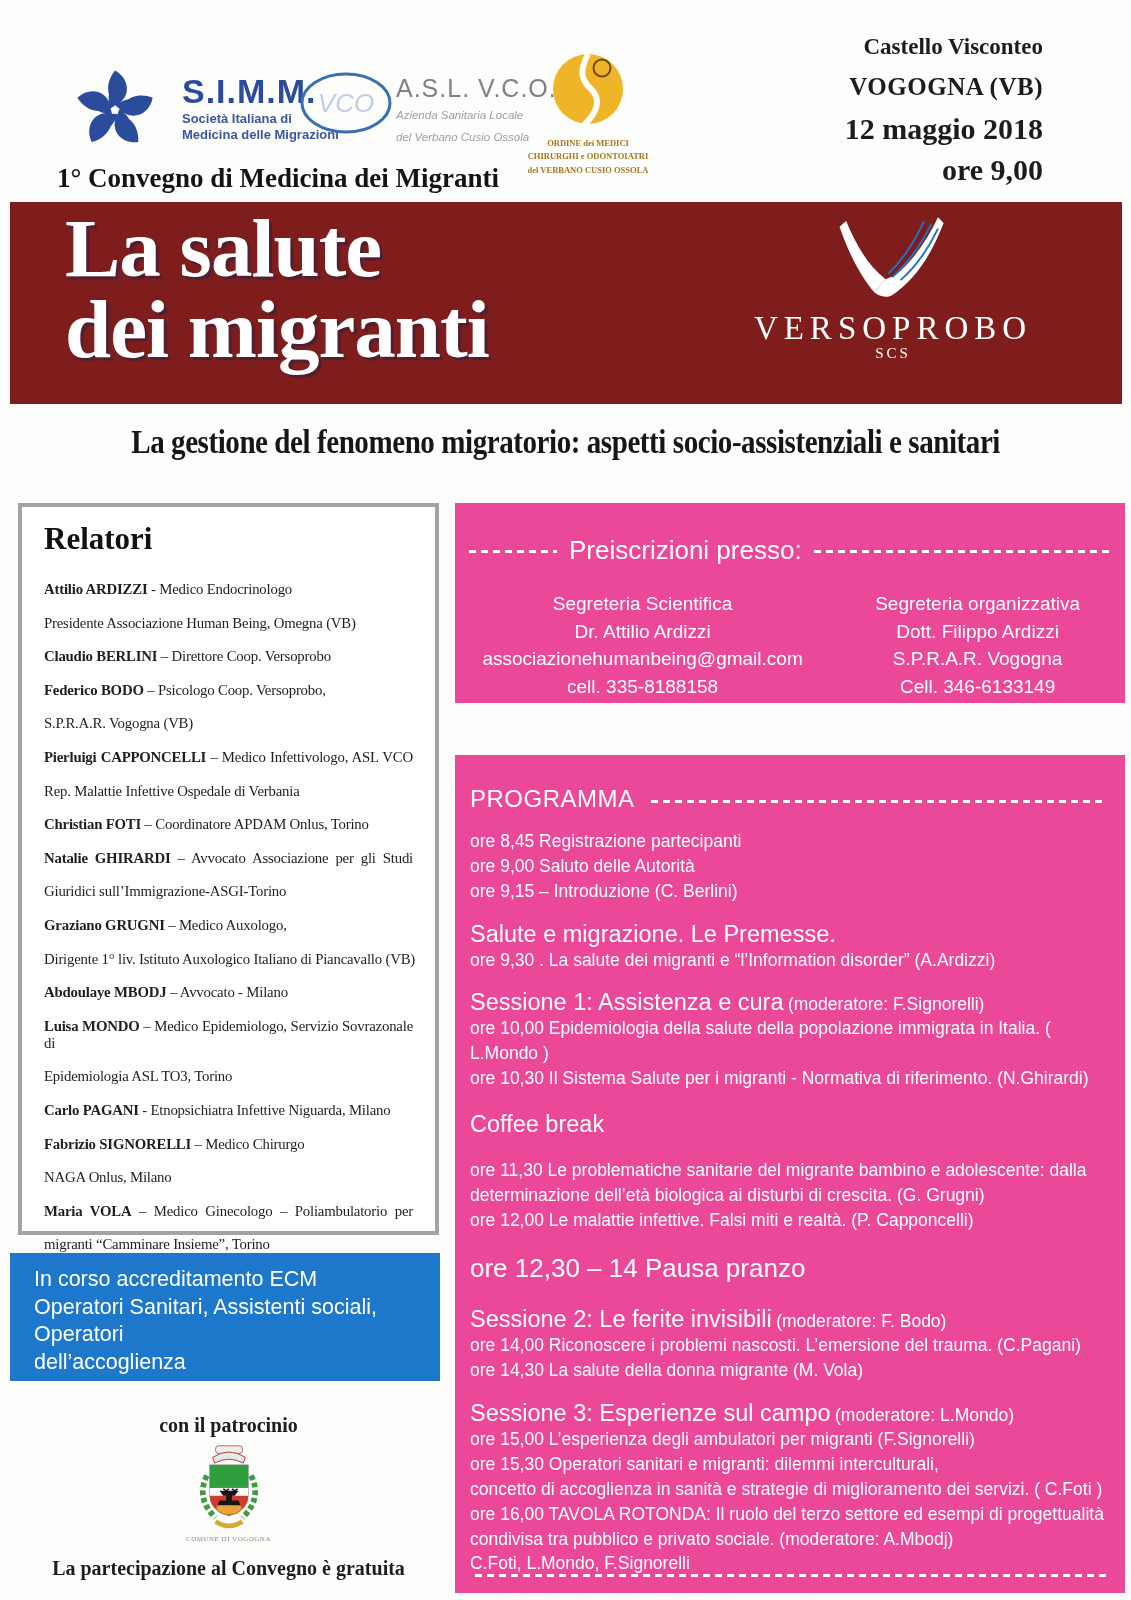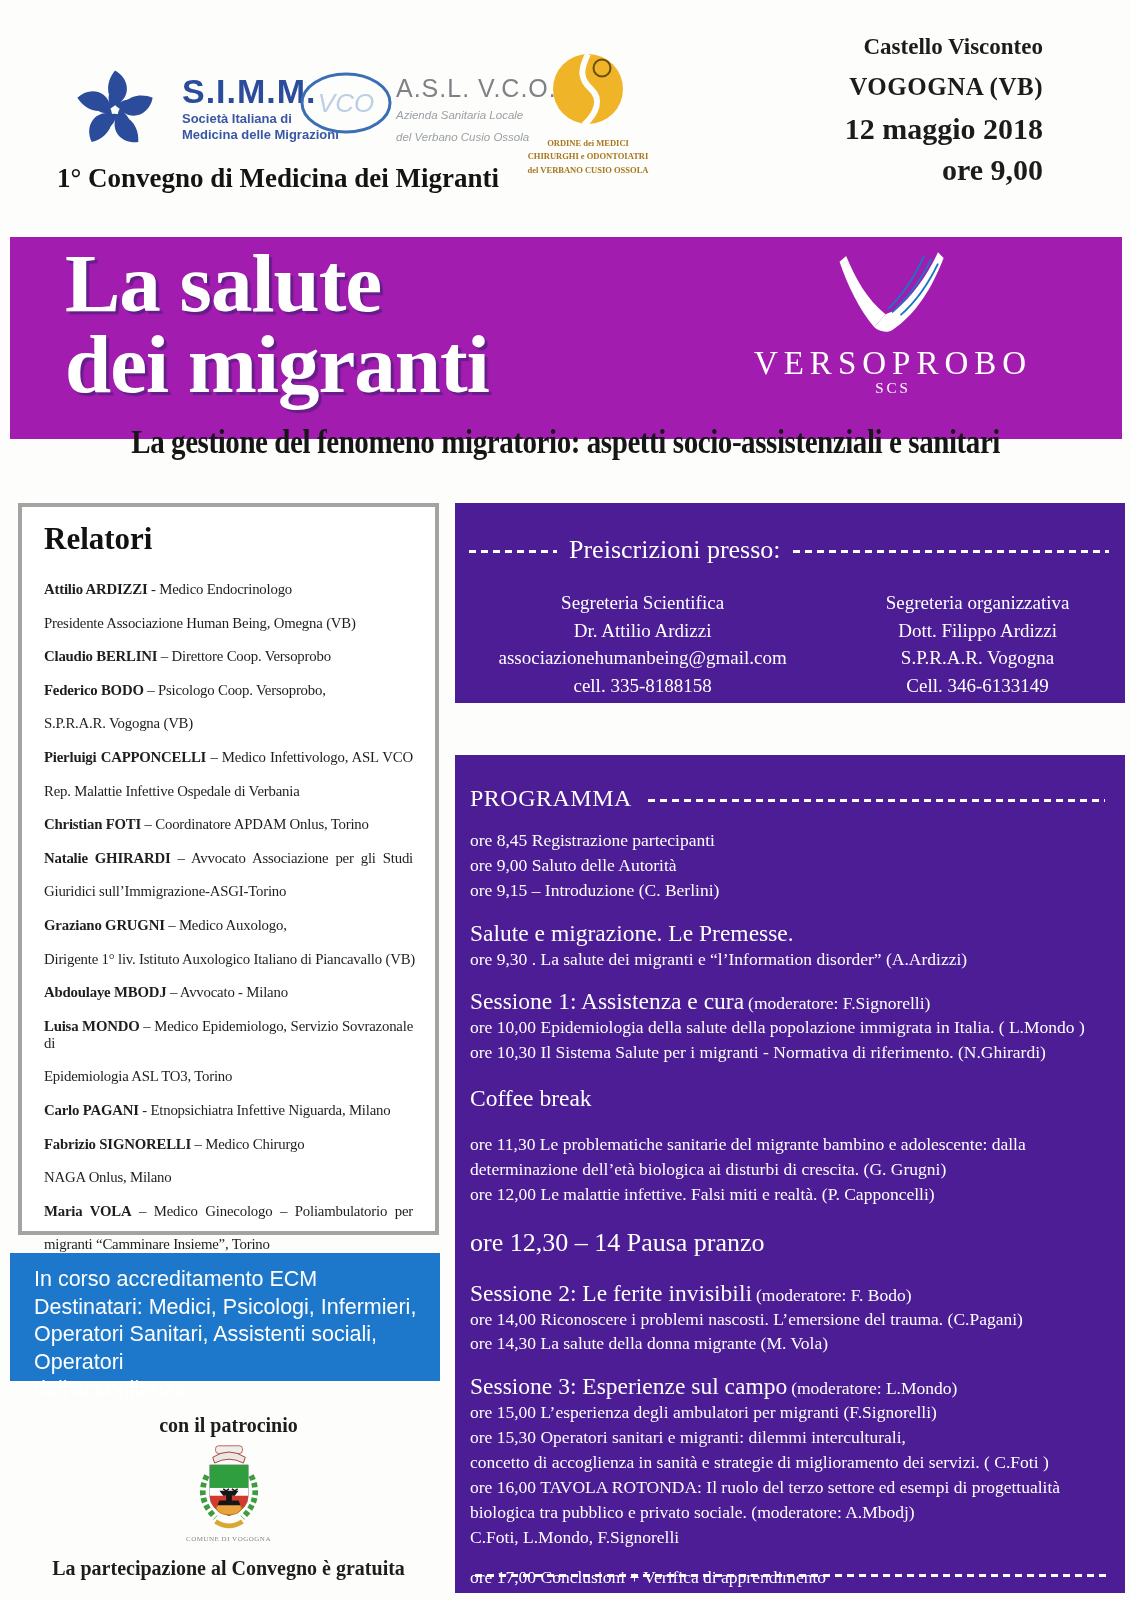--- a/index.html
+++ b/index.html
@@ -16,21 +16,21 @@
   .logo-ordine{position:absolute;left:508px;top:50px;width:160px;text-align:center;}
   .ordine-text{font-size:8.5px;font-weight:bold;color:#a8761d;line-height:1.35;margin-top:2px;font-family:"Liberation Serif",serif;}
   .venue{position:absolute;left:723px;top:34px;width:320px;text-align:right;font-weight:bold;color:#1c1c1c;}
   .venue .v1{font-size:23px;margin-bottom:13px;}
   .venue .v2{font-size:25px;margin-bottom:11px;letter-spacing:0.5px;}
   .venue .v3{font-size:30px;margin-bottom:7px;}
   .venue .v4{font-size:30px;}
   .event-label{position:absolute;left:57px;top:163px;font-size:27px;font-weight:bold;color:#141414;}
 
   
-  .banner{position:absolute;left:10px;top:202px;width:1112px;height:202px;background:#a21caf;margin-top:35px;}
+  .banner{position:absolute;left:10px;top:202px;width:1112px;height:202px;background:#7f1d1d;}
   .banner-title{position:absolute;left:55px;top:6px;color:#fff;font-weight:bold;font-size:83px;
                 line-height:0.98;letter-spacing:-1px;text-shadow:3px 3px 1px rgba(10,35,80,.4);}
   .verso{position:absolute;left:718px;top:12px;width:330px;text-align:center;color:#fff;}
   .verso-name{font-size:33px;letter-spacing:6px;margin-top:0px;}
   .verso-sub{font-size:15px;letter-spacing:3px;margin-top:-2px;}
 
   
   .subtitle{position:absolute;left:0;top:424px;width:100%;text-align:center;}
   .subtitle span{display:inline-block;transform:scaleX(.88);white-space:nowrap;
                  font-size:33px;font-weight:bold;color:#161616;letter-spacing:-0.5px;}
@@ -48,21 +48,21 @@
        color:#fff;font-family:"Liberation Sans",sans-serif;font-size:21.5px;line-height:1.28;
        box-sizing:border-box;padding:13px 8px 0 24px;}
 
   
   .patronage{position:absolute;left:18px;top:1414px;width:421px;text-align:center;}
   .pat-label{font-size:20px;font-weight:bold;margin-bottom:4px;}
   .crest-caption{font-size:7px;color:#8a8a86;letter-spacing:0.5px;margin-top:-2px;}
   .pat-note{font-size:20px;font-weight:bold;margin-top:14px;}
 
   
-  .bluebox{position:absolute;background:#4c1d95;color:#fff;font-family:Liberation Serif, serif;box-sizing:border-box;}
+  .bluebox{position:absolute;background:#ec4899;color:#fff;font-family:Liberation Sans, sans-serif;box-sizing:border-box;}
   .pre-box{left:455px;top:503px;width:670px;height:200px;}
   .dashes{height:3px;background:repeating-linear-gradient(90deg,#fff 0,#fff 7px,transparent 7px,transparent 12px);}
   .pre-title-row{display:flex;align-items:center;padding:32px 16px 0 14px;}
   .pre-title-row .dl{width:88px;margin-top:2px;}
   .pre-title-row .dr{flex:1;margin-top:2px;}
   .pre-title{font-size:26px;margin:0 12px;white-space:nowrap;}
   .pre-cols{display:flex;margin-top:24px;}
   .pre-col{text-align:center;font-size:19px;line-height:1.45;}
   .pre-col.sci{width:56%;}
   .pre-col.org{width:44%;}
@@ -183,21 +183,20 @@
     <div class="rel-line"><span class="rel-b"></span><span>Epidemiologia ASL TO3, Torino</span></div>
     <div class="rel-line"><span class="rel-b">Carlo PAGANI</span><span> - Etnopsichiatra Infettive Niguarda, Milano</span></div>
     <div class="rel-line"><span class="rel-b">Fabrizio SIGNORELLI</span><span> – Medico Chirurgo</span></div>
     <div class="rel-line"><span class="rel-b"></span><span>NAGA Onlus, Milano</span></div>
     <div class="rel-line just"><span class="rel-b">Maria VOLA</span><span> – Medico Ginecologo – Poliambulatorio per</span></div>
     <div class="rel-line"><span class="rel-b"></span><span>migranti “Camminare Insieme”, Torino</span></div>
   </div>
 
   <div class="ecm">
     <div>In corso accreditamento ECM</div>
-    <div>Destinatari: Medici, Psicologi, Infermieri,</div>
     <div>Operatori Sanitari, Assistenti sociali, Operatori</div>
     <div>dell’accoglienza</div>
   </div>
 
   <div class="patronage">
     <div class="pat-label">con il patrocinio</div>
     <span>
       <svg width="96" height="92" viewBox="0 0 100 96">
         <rect x="36" y="5" width="28" height="8" rx="3" fill="#eeeeea" stroke="#b03a3a" stroke-width="0.8"></rect>
         <path d="M33 17 q17 -11 34 0 l-2 6 q-15 -8 -30 0 z" fill="#e8e8e4" stroke="#b03a3a" stroke-width="1"></path>
@@ -273,21 +272,21 @@
       <div class="p-line">ore 14,00 Riconoscere i problemi nascosti. L’emersione del trauma. (C.Pagani)</div>
       <div class="p-line">ore 14,30 La salute della donna migrante (M. Vola)</div>
     </div>
 
     <div class="sess">
       <div><span class="sess-title">Sessione 3: Esperienze sul campo</span> <span class="sess-mod">(moderatore: L.Mondo)</span></div>
       <div class="p-line">ore 15,00 L’esperienza degli ambulatori per migranti (F.Signorelli)</div>
       <div class="p-line">ore 15,30 Operatori sanitari e migranti: dilemmi interculturali,</div>
       <div class="p-line">concetto di accoglienza in sanità e strategie di miglioramento dei servizi. ( C.Foti )</div>
       <div class="p-line">ore 16,00 TAVOLA ROTONDA: Il ruolo del terzo settore ed esempi di progettualità</div>
-      <div class="p-line">biologica tra pubblico e privato sociale. (moderatore: A.Mbodj)</div>
+      <div class="p-line">condivisa tra pubblico e privato sociale. (moderatore: A.Mbodj)</div>
       <div class="p-line">C.Foti, L.Mondo, F.Signorelli</div>
     </div>
 
     <div class="gap"></div>
     <div class="p-line">ore 17,00 Conclusioni + Verifica di apprendimento</div>
 
     <div class="dashes prog-bottom-dashes"></div>
   </div>
 
 </div>

